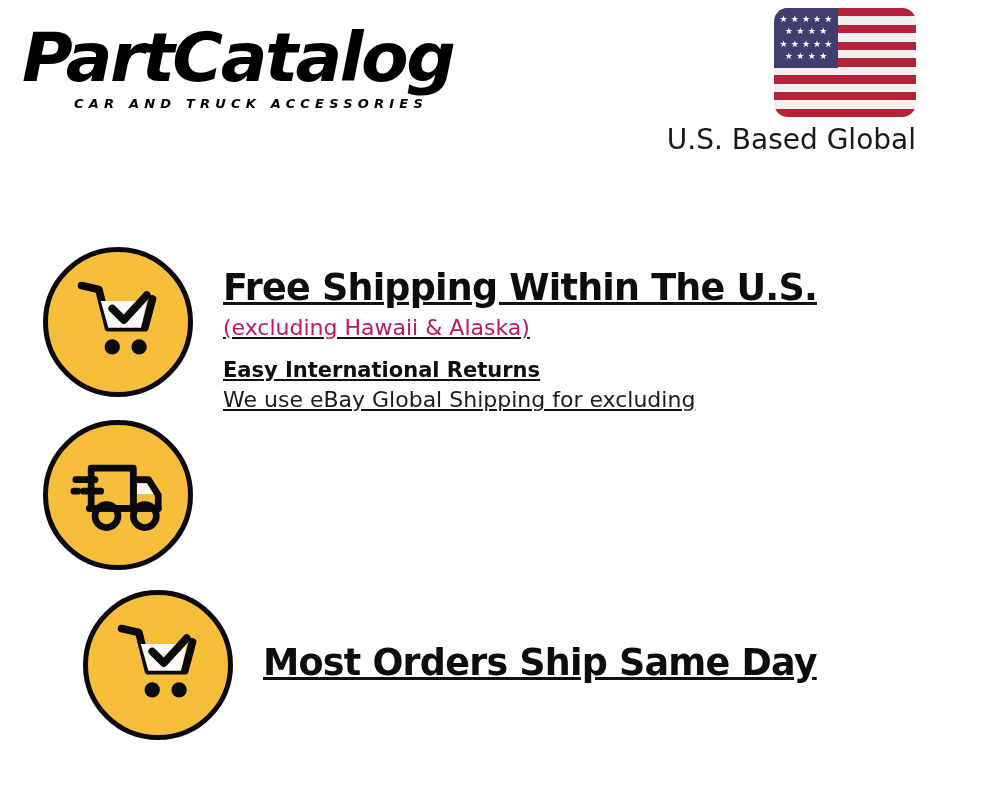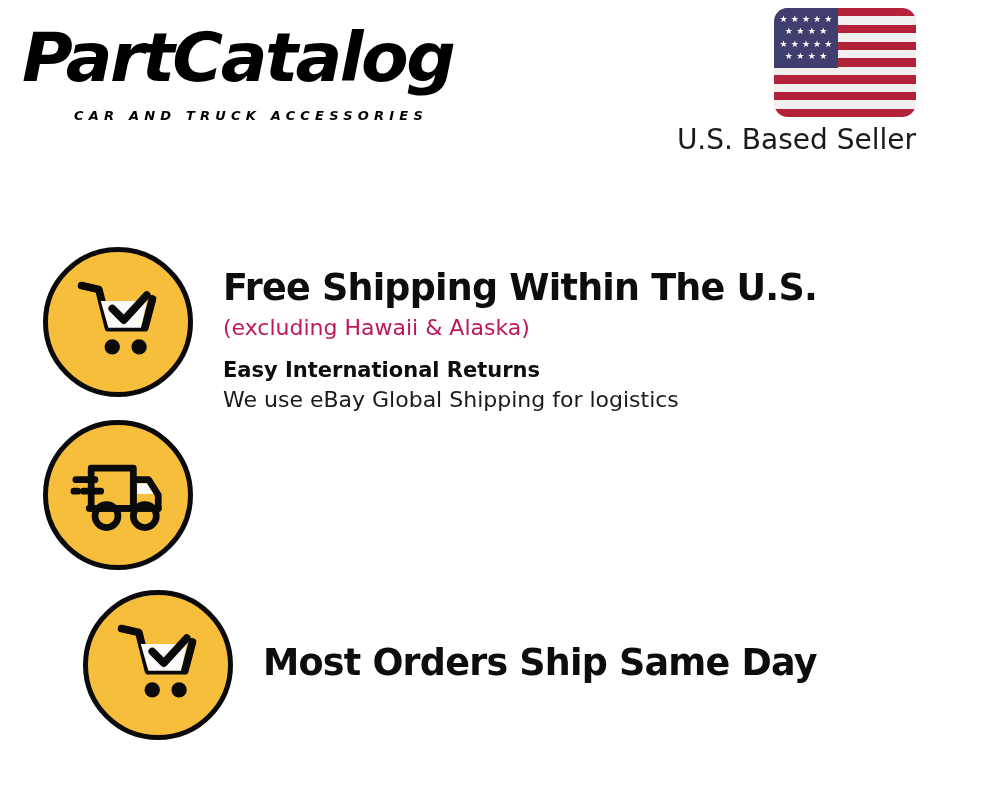--- a/index.html
+++ b/index.html
@@ -43,21 +43,21 @@
     font-size:68px;
     line-height:72px;
     letter-spacing:-2.5px;
     color:#000000;
     white-space:nowrap;
     transform:scaleX(1.02);
     transform-origin:left center;
   }
 
   .brand-tagline {
-    margin-top:14px;
+    margin-top:2px;
     margin-left:52px;
     font-family:"DejaVu Sans", sans-serif;
     font-weight:700;
     font-style:italic;
     font-size:13px;
     letter-spacing:5.2px;
     color:#000000;
     white-space:nowrap;
   }
 
@@ -155,20 +155,21 @@
     align-items:center;
     justify-content:center;
   }
 
   .icon-badge svg { display:block; width:96px; height:92px; }
 
   .feature-text {
     flex:1 1 auto;
     margin-left:30px;
     padding-top:18px;
+    text-decoration:underline;
   }
 
   .feature-row.row-1 .feature-text,
   .feature-row.row-2 .feature-text { padding-top:50px; }
 
   .feature-title {
     font-family:"DejaVu Sans", sans-serif;
     font-weight:700;
     font-size:38px;
     line-height:44px;
@@ -260,21 +261,21 @@
             <span class="star">★</span>
           </div>
           <div class="star-row offset">
             <span class="star">★</span>
             <span class="star">★</span>
             <span class="star">★</span>
             <span class="star">★</span>
           </div>
         </div>
       </div>
-      <div class="seller-label">U.S. Based Seller</div>
+      <div class="seller-label">U.S. Based Global</div>
     </div>
 
   </div>
 
   <div class="features">
 
     <div class="feature-row row-0">
       <div class="icon-badge">
         <svg viewBox="0 0 100 96" xmlns="http://www.w3.org/2000/svg" aria-hidden="true">
           <path d="M12 10 L30 14 L40 54 L78 54 L86 24" fill="none" stroke="#0a0a0a" stroke-width="8" stroke-linecap="round" stroke-linejoin="round"></path>
@@ -282,21 +283,21 @@
           <path d="M30 22 L86 22" fill="none" stroke="none"></path>
           <path d="M44 34 L56 46 L80 20" fill="none" stroke="#0a0a0a" stroke-width="8" stroke-linecap="round" stroke-linejoin="round"></path>
           <circle cx="44" cy="74" r="8" fill="#0a0a0a"></circle>
           <circle cx="72" cy="74" r="8" fill="#0a0a0a"></circle>
         </svg>
       </div>
       <div class="feature-text">
         <div class="feature-title">Free Shipping Within The U.S.</div>
         <div class="feature-sub">(excluding Hawaii &amp; Alaska)</div>
         <div class="feature-sub2">Easy International Returns</div>
-        <div class="feature-sub3">We use eBay Global Shipping for logistics</div>
+        <div class="feature-sub3">We use eBay Global Shipping for excluding</div>
       </div>
     </div>
 
     <div class="feature-row row-1">
       <div class="icon-badge">
         <svg viewBox="0 0 100 96" xmlns="http://www.w3.org/2000/svg" aria-hidden="true">
           <path d="M6 32 L26 32" stroke="#0a0a0a" stroke-width="7" stroke-linecap="round"></path>
           <path d="M14 44 L32 44" stroke="#0a0a0a" stroke-width="7" stroke-linecap="round"></path>
           <path d="M4 44 L8 44" stroke="#0a0a0a" stroke-width="7" stroke-linecap="round"></path>
           <path d="M22 20 L66 20 L66 62 L22 62 Z" fill="none" stroke="#0a0a0a" stroke-width="7" stroke-linejoin="round"></path>

